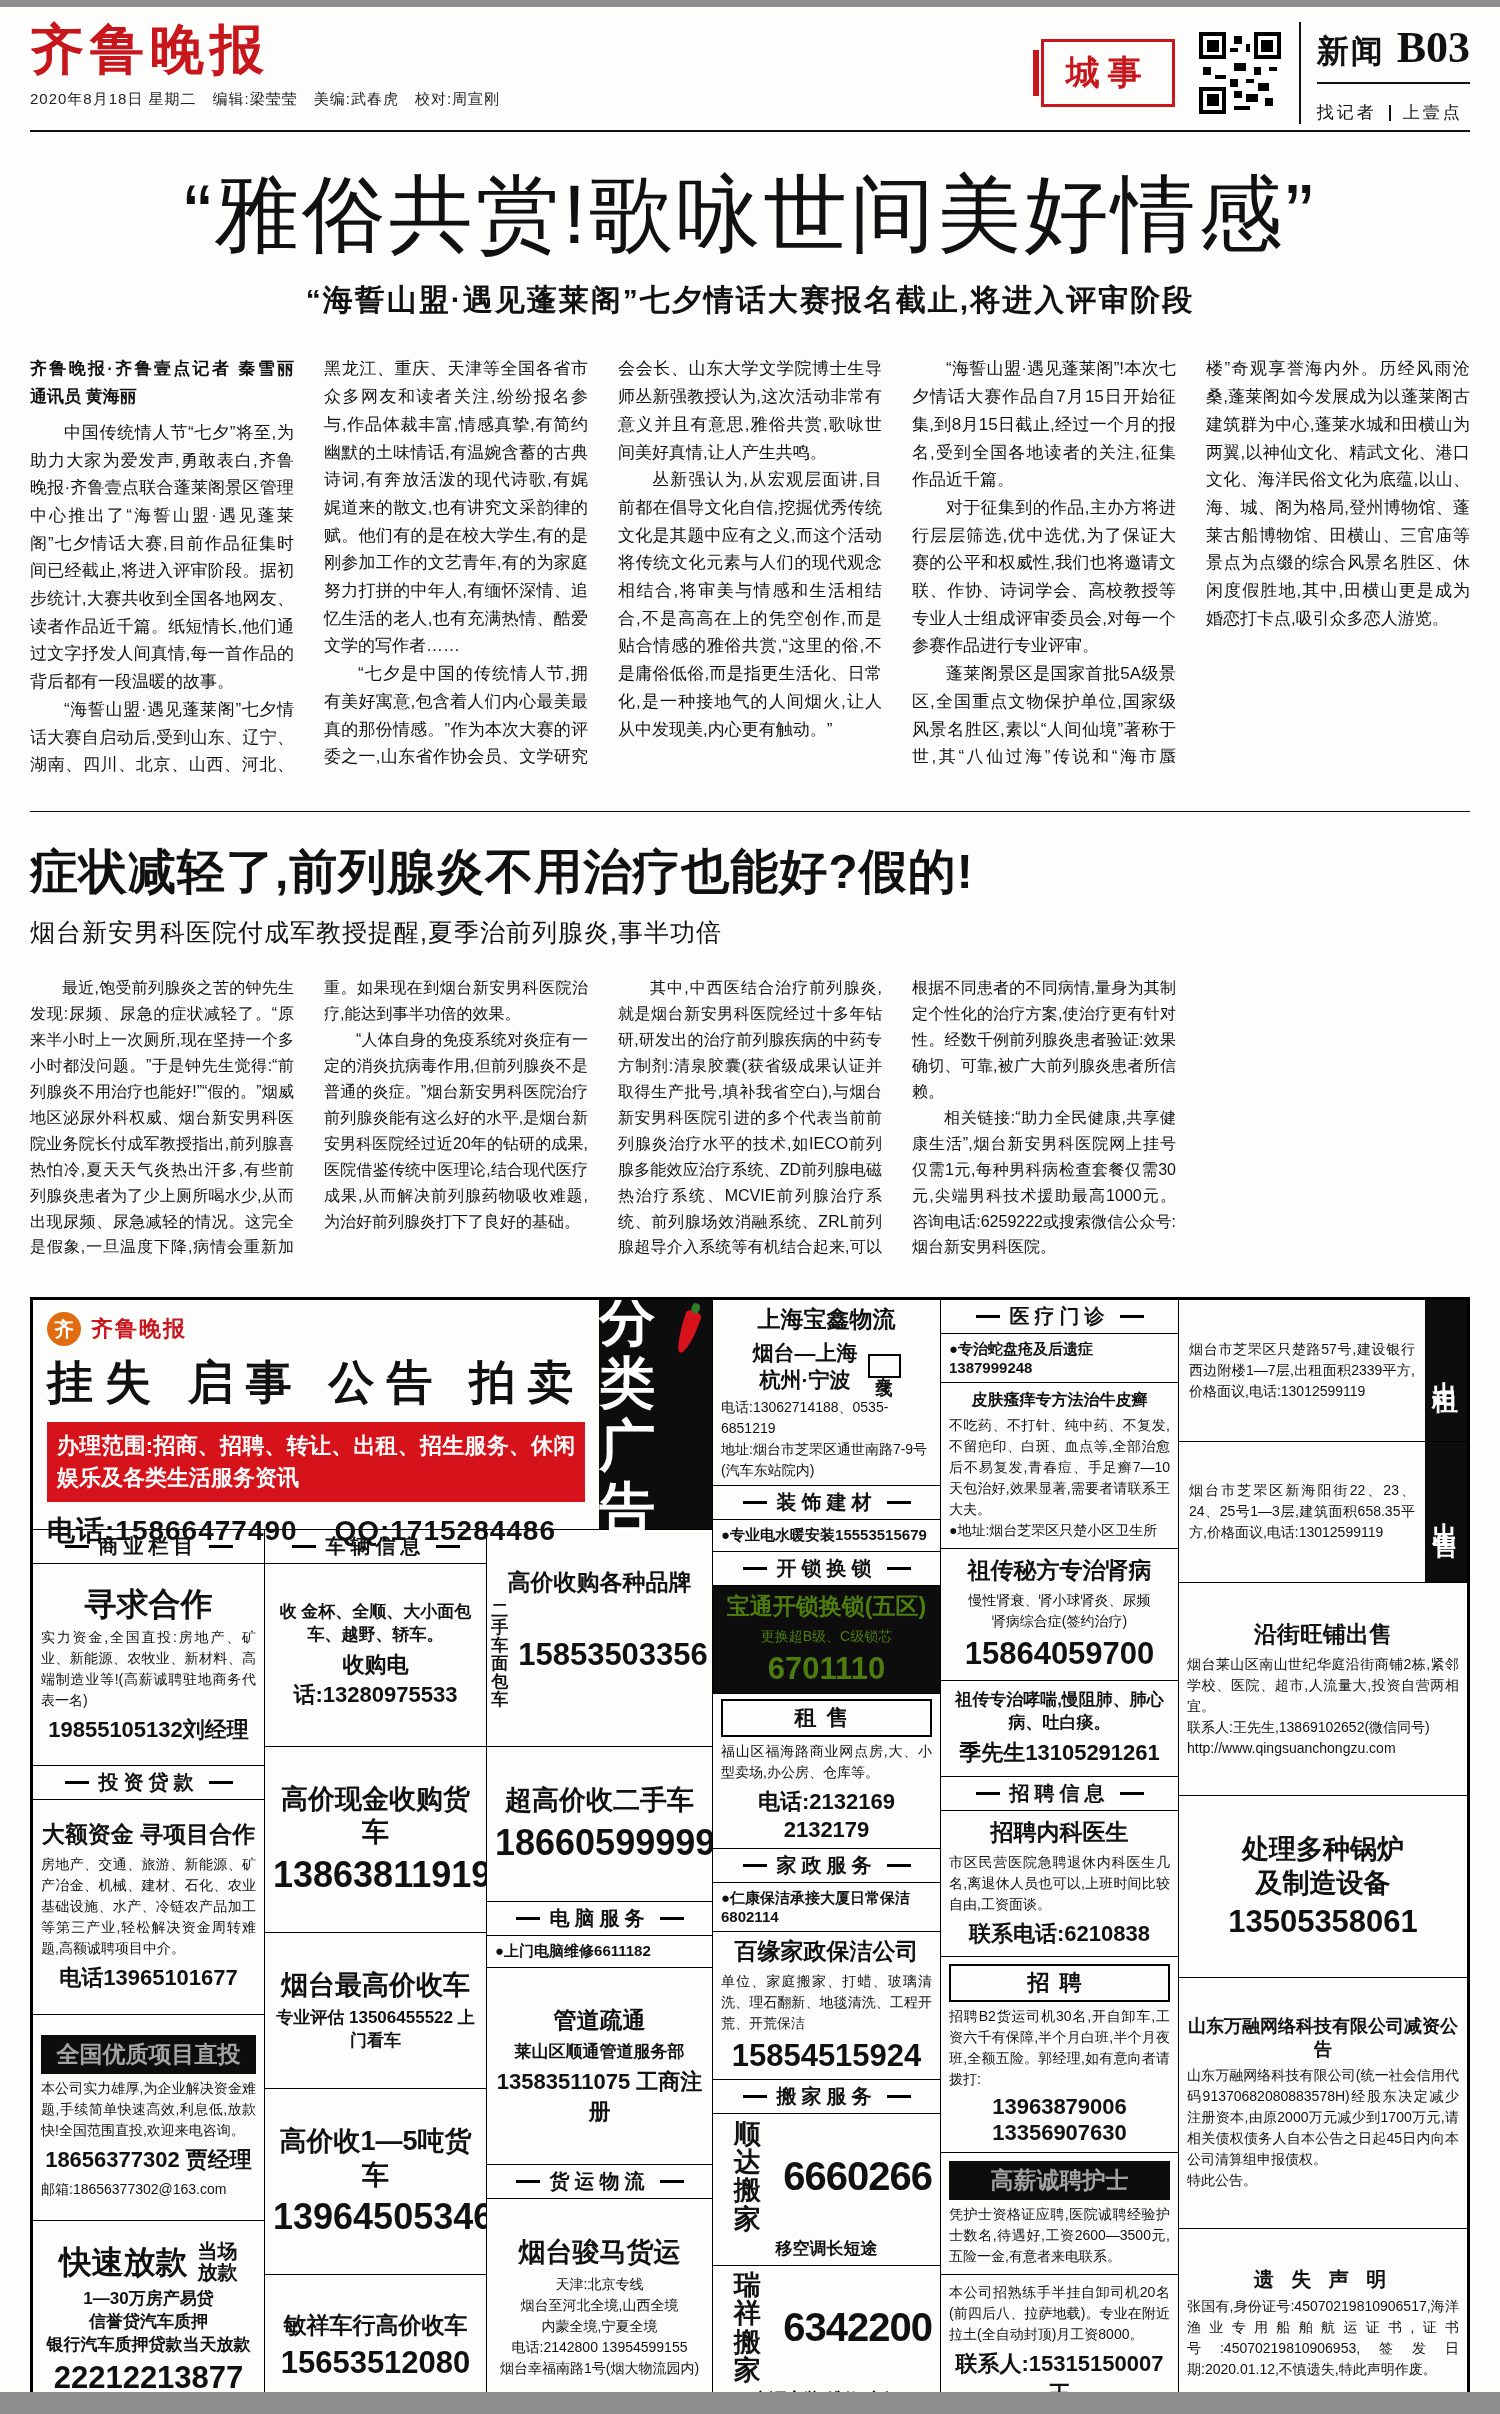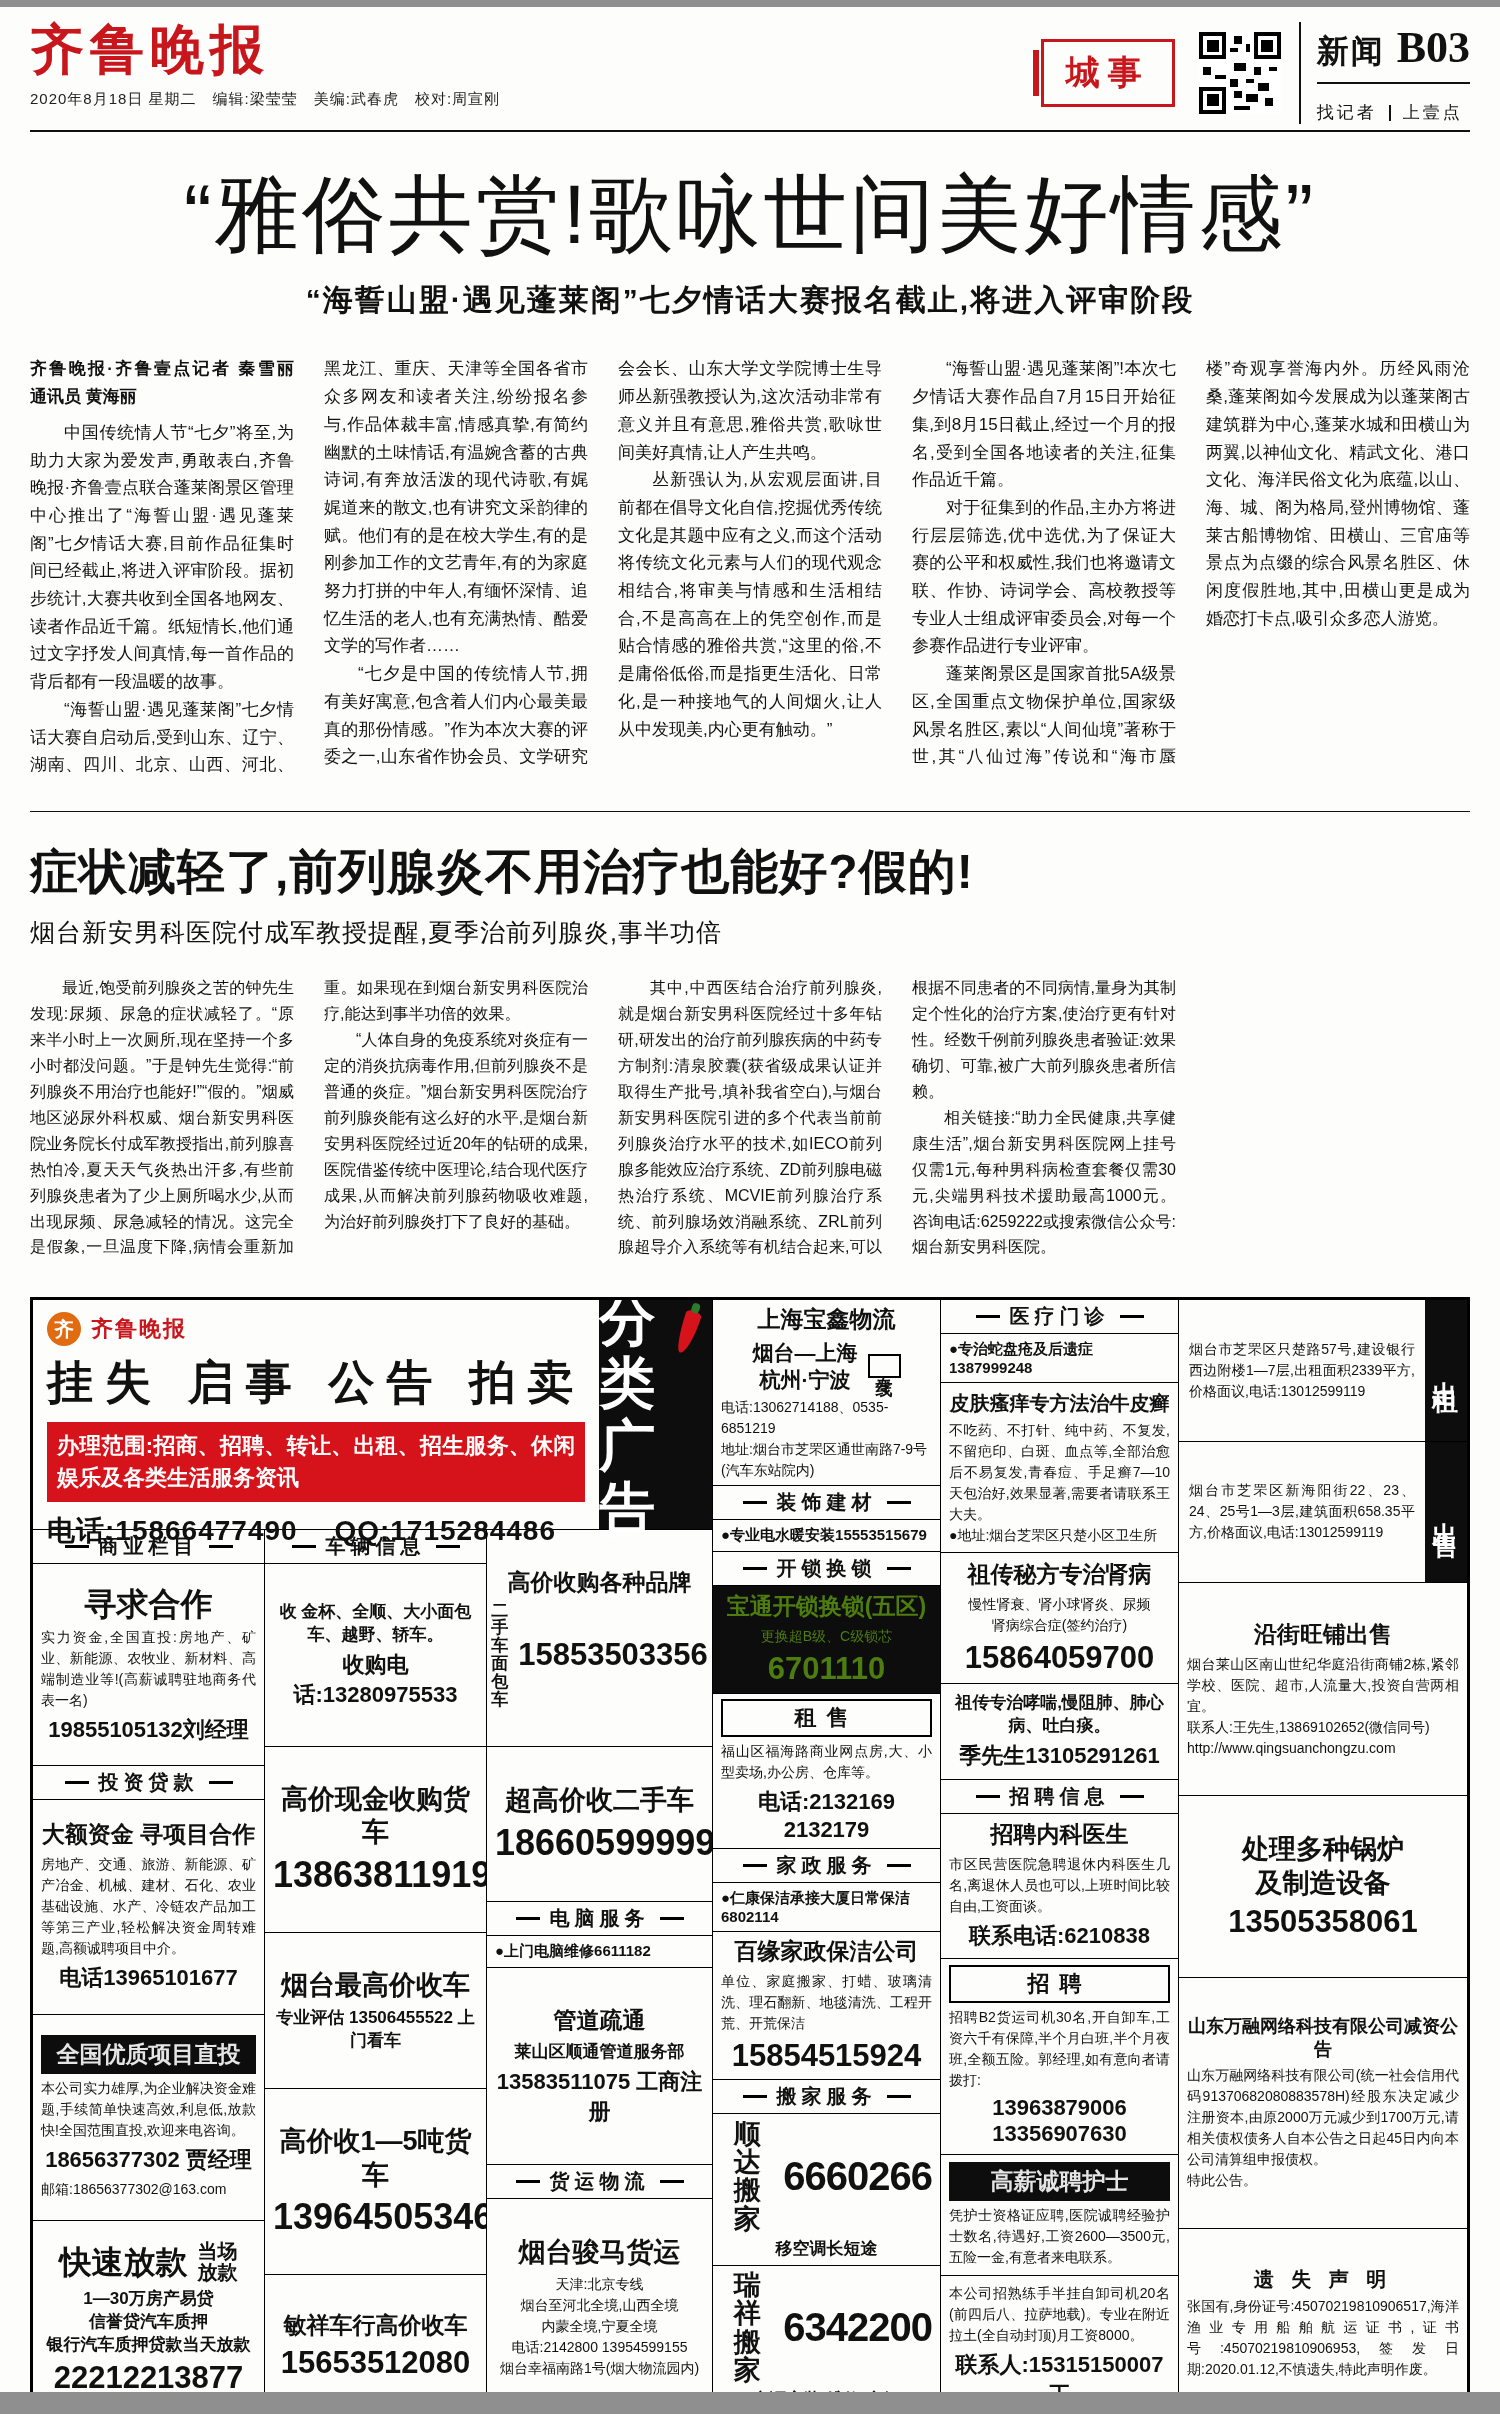--- a/index.html
+++ b/index.html
@@ -65,21 +65,21 @@
 
   .hdr { border-bottom:1px solid #000; padding:3px 4px; font-weight:900; font-size:20px; letter-spacing:5px; display:flex; align-items:center; justify-content:center; gap:10px; flex:0 0 auto; }
   .hdr::before, .hdr::after { content:""; width:24px; height:3px; background:#000; }
   .ad { border-bottom:1px solid #000; padding:8px 8px; text-align:center; overflow:hidden; flex:1 1 auto; display:flex; flex-direction:column; justify-content:center; gap:4px; }
   .ad:last-child { border-bottom:none; }
   .dot-item { font-size:15px; font-weight:700; text-align:left; padding:6px 8px; border-bottom:1px solid #000; flex:0 0 auto; }
 
   .t-xl { font-size:32px; font-weight:700; line-height:1.2; }
   .t-lg { font-size:27px; font-weight:900; line-height:1.25; }
   .t-md { font-size:23px; font-weight:900; line-height:1.3; }
-  .t-bar { background:#0d0d0d; color:#e5e5e5; font-weight:900; font-size:23px; padding:4px 8px; }
+  .t-bar { background:#0d0d0d; color:#a3a3a3; font-weight:900; font-size:23px; padding:4px 8px; }
   .t-box { border:2px solid #000; font-weight:900; font-size:22px; padding:2px; letter-spacing:10px; }
   .p-xl { font-size:36px; font-weight:900; white-space:nowrap; }
   .p-lg { font-size:31px; font-weight:900; white-space:nowrap; }
   .p-md { font-size:22px; font-weight:800; }
   .b-sm { font-size:14px; line-height:1.5; text-align:justify; white-space:pre-line; }
   .b-md { font-size:17px; font-weight:700; }
   .inv { background:#0d0d0d; color:#4d7c0f; }
   .inv .b-sm { text-align:center; }
 
   .rowc { display:flex; align-items:center; justify-content:center; gap:10px; }
@@ -354,21 +354,21 @@
         <div class="b-md">空调安装·维修·充氟</div>
       </div>
     </div>
 
     <div class="col colE">
       <div class="hdr">
           <span>医疗门诊</span>
         </div>
       <div class="dot-item">●专治蛇盘疮及后遗症1387999248</div>
       <div class="ad">
-        <div class="t-md" style="font-size:20px">皮肤瘙痒专方法治牛皮癣</div>
+        <div class="t-md" style="font-size:16px">皮肤瘙痒专方法治牛皮癣</div>
         <div class="b-sm">不吃药、不打针、纯中药、不复发,不留疤印、白斑、血点等,全部治愈后不易复发,青春痘、手足癣7—10天包治好,效果显著,需要者请联系王大夫。
 ●地址:烟台芝罘区只楚小区卫生所</div>
       </div>
       <div class="ad">
         <div class="t-md">祖传秘方专治肾病</div>
         <div class="b-sm" style="text-align:center">慢性肾衰、肾小球肾炎、尿频
 肾病综合症(签约治疗)</div>
         <div class="p-lg">15864059700</div>
       </div>
       <div class="ad">

